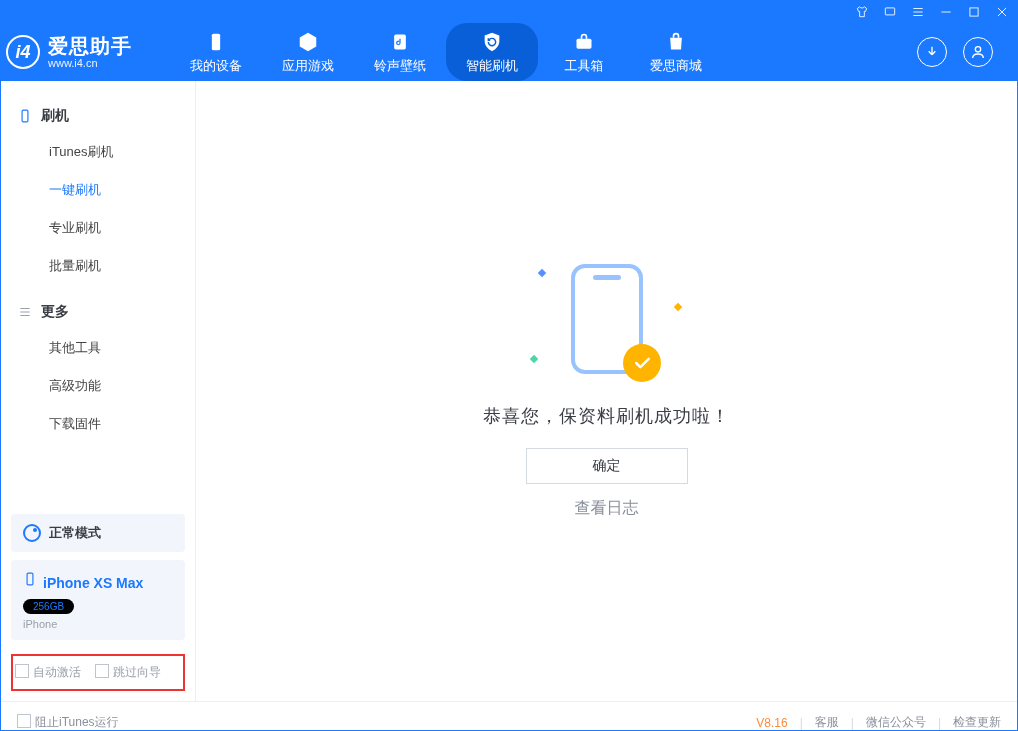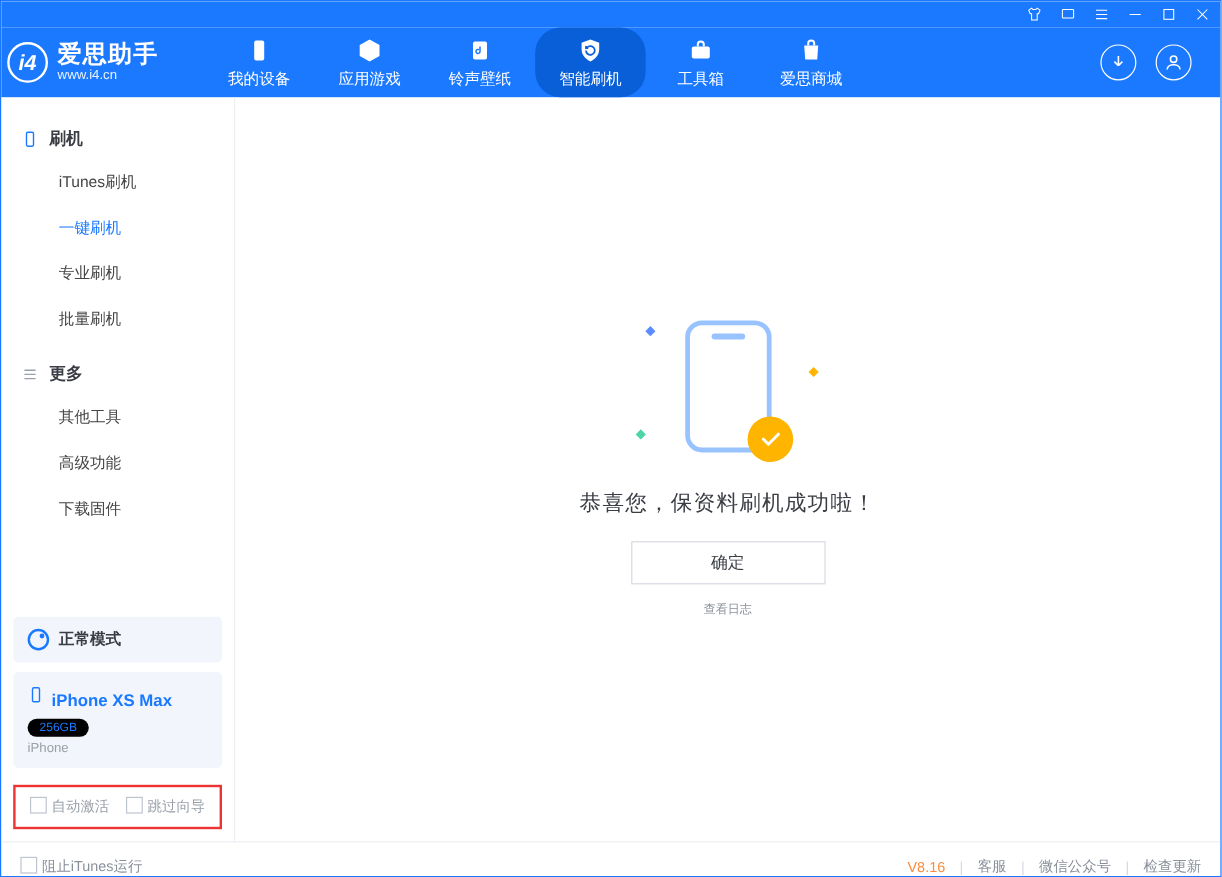--- a/index.html
+++ b/index.html
@@ -80,21 +80,21 @@
 }
 .mode-icon::before{content:"";width:4px;height:4px;background:#1b79ff;border-radius:50%;position:absolute;top:2px;right:2px;}
 .device-card .devname { font-weight:700; color:#1b79ff; font-size:14px; display:flex; align-items:flex-end; gap:6px;}
 .badge {
   display:inline-block; margin-top:6px; font-size:10px;
   color:#1b79ff; background:#000000; border-radius:10px; padding:2px 10px; width:fit-content;
 }
 .subtype { font-size:11px; color:#9aa0aa; margin-top:2px;}
 .checkbox-row {
   margin: 6px 10px 10px; display:flex; gap:14px; font-size:12px; color:#9aa0aa;
-  border: 2px solid #e33; padding: 8px 12px; align-items: center;
+  border: 2px solid #e33; padding: 8px 2px; align-items: center;
 }
 .chk { width:14px;height:14px;border:1px solid #bfc5cf;display:inline-block;margin-right:4px;vertical-align:-2px;}
 
 .main { flex:1; display:flex; flex-direction:column; align-items:center; justify-content:center; gap:20px; }
 .illus { position:relative; width:160px; height:120px;}
 .phone {
   width:72px;height:110px;border:4px solid #99c3ff;border-radius:14px;margin:0 auto;
   position:relative; background:#fff;
 }
 .phone::before{content:"";position:absolute;top:7px;left:50%;transform:translateX(-50%);width:28px;height:5px;background:#99c3ff;border-radius:3px;}
@@ -105,21 +105,21 @@
 .checkmark svg { stroke:#fff; stroke-width:3; fill:none; stroke-linecap:round; stroke-linejoin:round;}
 .sparkle { position:absolute; width:6px;height:6px; transform:rotate(45deg); background:#5b8dff;}
 .sparkle.s1{top:6px;left:12px;}
 .sparkle.s2{top:40px;right:6px;background:#ffb400;}
 .sparkle.s3{bottom:22px;left:4px;background:#4cd6a5;}
 .success-text { font-size:18px; color:#3a3d44; letter-spacing:1px;}
 .ok-btn {
   border:1px solid #d5dae2; background:#fff; padding:8px 66px; font-size:14px;
   color:#3a3d44; cursor:pointer;
 }
-.view-log { color:#8a909a; font-size:10px; cursor:pointer; margin-top:-6px;}
+.view-log { color:#8a909a; font-size:16px; cursor:pointer; margin-top:-6px;}
 
 .statusbar {
   height: 30px; border-top:1px solid #eceef2; display:flex; align-items:flex-end;
   font-size:12px; color:#8a909a; padding:0 16px; gap:10px;
 }
 .statusbar .left { display:flex; align-items:center; gap:6px;}
 .statusbar .right { margin-left:auto; display:flex; align-items:center; gap:6px;}
 .sep { color:#d5dae2; padding:0 6px;}
 .slink { cursor:pointer; }
 </style>

